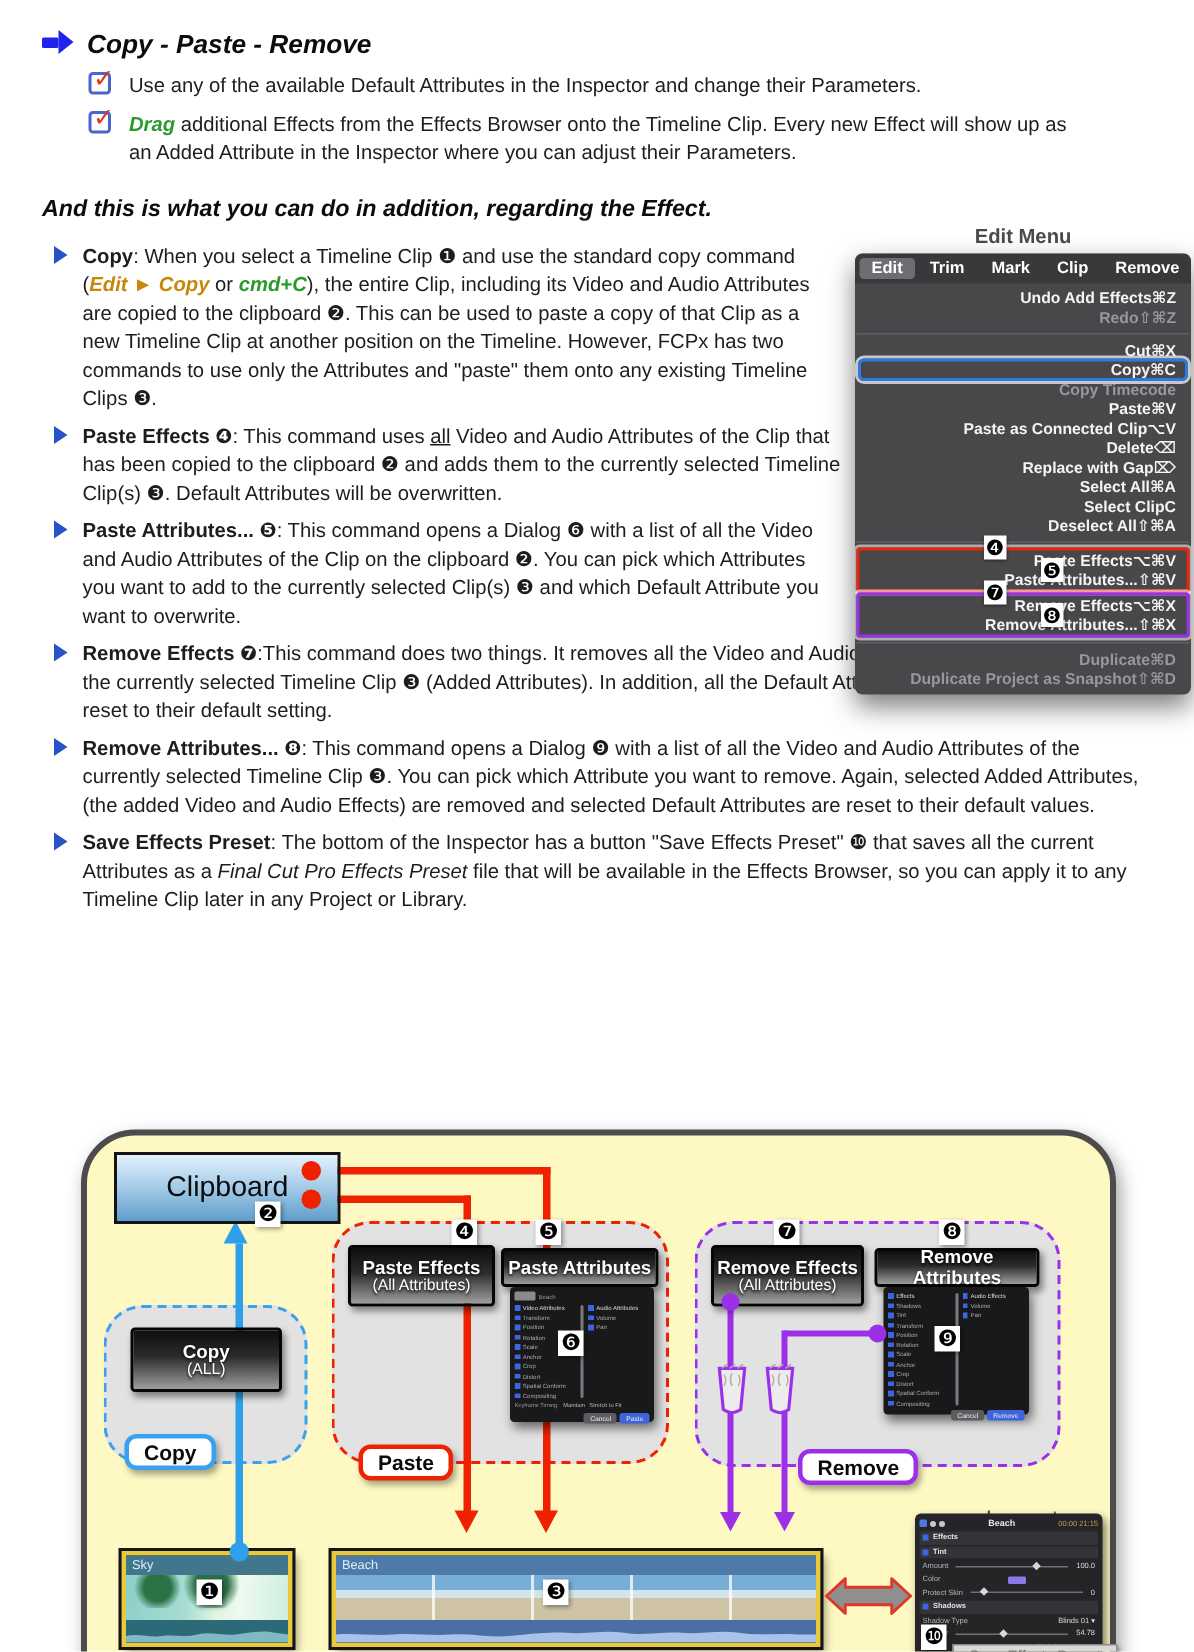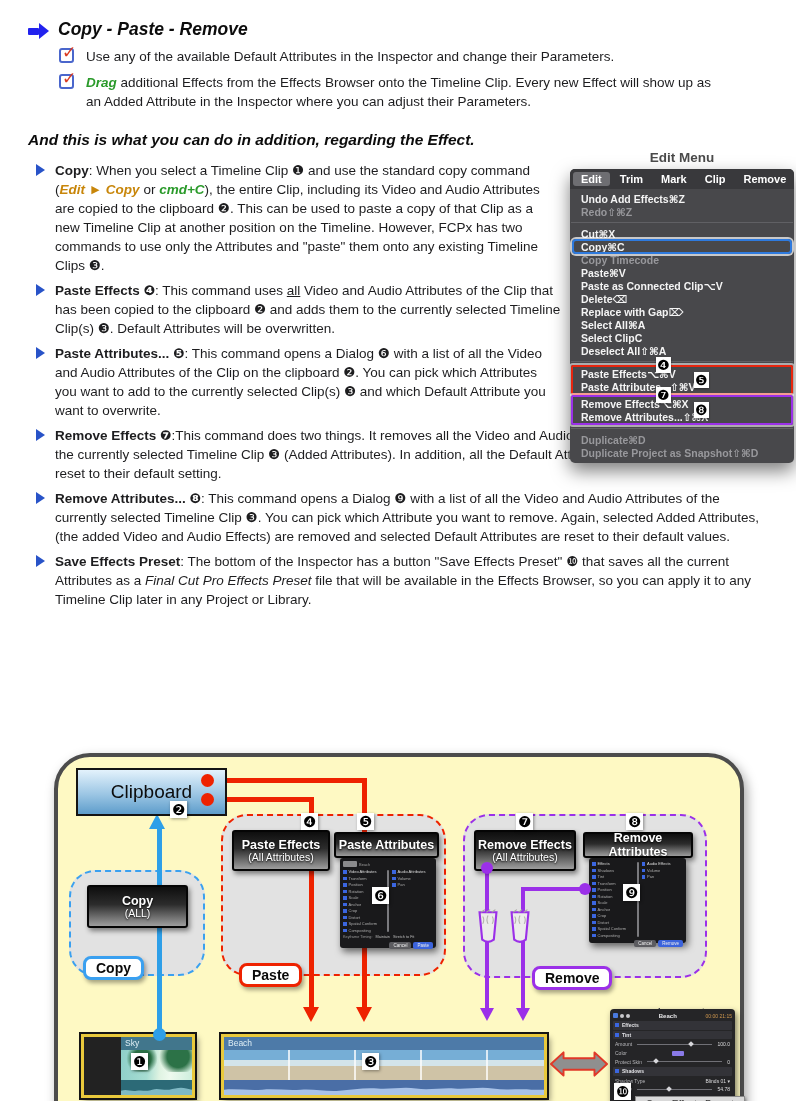--- a/index.html
+++ b/index.html
@@ -13,21 +13,21 @@
   }
   .seg { }
   .b { font-weight: bold; }
   .i { font-style: italic; }
   .u { text-decoration: underline; }
   .gold { color:#c8860a; font-weight:bold; font-style:italic; }
   .green { color:#2a9a2a; font-weight:bold; font-style:italic;text-align:center; }
 
   
   #content { position:absolute; left:28px; top:20px; width:746px; font-size:13.5px; line-height:19px; }
-  #title-row { display:flex; align-items:flex-end; gap:9px; }
+  #title-row { display:flex; align-items:flex-start; gap:9px; }
   #page-title { font-size:17.5px; font-weight:bold; font-style:italic; color:#0c0c0c; }
   .harrow { display:inline-flex; align-items:center; }
   .harrow .bar { width:11px; height:7px; background:#2222ee; border-radius:1px; }
   .harrow .tip { width:0; height:0; border-left:10px solid #2222ee; border-top:8px solid transparent; border-bottom:8px solid transparent; }
   #intro { margin-top:12px; }
   #checklist { margin-top:8px; margin-left:31px; }
   .check-item { display:flex; gap:12px; margin:7px 0; width:672px; }
   .cbox { flex:none; width:15px; height:15px; margin-top:1px; border:2px solid #4a66cc; border-radius:3px; background:#fff; position:relative; }
   .tick { position:absolute; left:1px; top:-7px; font-size:17px; font-weight:bold; color:#d93a20; }
   .ctext { width:642px; }
@@ -39,21 +39,21 @@
   .bullet.wide .btext { width:714px; }
 
   
   #edit-menu-block { position:absolute; left:570px; top:150px; width:224px; }
   #edit-menu-title { text-align:center; font-size:13.5px; font-weight:bold; color:#4a4a4a; margin-bottom:4px; }
   #menu-panel { background:#48484b; border-radius:5px; box-shadow:0 8px 18px rgba(0,0,0,.5), 0 0 0 1px rgba(255,255,255,.3); padding-bottom:4px; overflow:hidden; }
   #menu-bar { display:flex; gap:2px; background:#39393c; padding:3px 3px; font-size:11px; font-weight:bold; color:#fff; white-space:nowrap; }
   .mb { padding:1px 8px; border-radius:3px; }
   .mb.sel { background:#6e6e72; }
   #menu-list { padding-top:3px; }
-  .mrow { height:13px; display:flex; justify-content:flex-start; align-items:center; padding:0 10px 0 11px; font-size:10.5px; font-weight:bold; color:#f4f4f4; }
+  .mrow { height:13px; display:flex; justify-content:flex-end; align-items:center; padding:0 10px 0 11px; font-size:10.5px; font-weight:bold; color:#f4f4f4; }
   .mrow.dim { color:#98989c; }
   .mrow.hl { position:relative; }
   .bluebox { position:absolute; inset:-1px 2px; border:2px solid #2e7ade; border-radius:4px; box-shadow:0 0 0 2px rgba(255,255,255,.7); pointer-events:none; }
   .msep { height:1px; background:#606064; margin:4px 1px; }
   .mgroup { position:relative; margin:2px 0; padding:1px 0; }
   .mgroup::after { content:""; position:absolute; inset:-1px 1px; border:2px solid; border-radius:2px; pointer-events:none; box-shadow:0 0 0 2px rgba(255,255,255,.55); }
   .mgroup.g-red::after { border-color:#e8250e; }
   .mgroup.g-purple::after { border-color:#9b30e8; }
   .mbadge { position:absolute; z-index:5; background:#fff; font-size:14px; line-height:14px; padding:1px; color:#000; box-shadow:0 1px 2px rgba(0,0,0,.4); }
 
@@ -119,21 +119,21 @@
   .tag { z-index:5; background:#fff; border:3px solid; border-radius:8px; font-weight:bold; font-size:14px; line-height:16px; padding:1px 10px; color:#0a0a0a; box-shadow:2px 3px 4px rgba(0,0,0,.35); }
   #copy-tag { left:25px; top:199px; border-color:#3aa0f0; }
   #paste-tag { left:181px; top:206px; border-color:#ee2200; }
   #remove-tag { left:474px; top:209px; border-color:#9b30e8; }
   .dbadge { z-index:6; background:#fff; padding:1px 2px; font-size:15px; line-height:15px; color:#000; box-shadow:1px 1px 3px rgba(0,0,0,.4); }
   #badge-1 { left:73px; top:296px; } #badge-2 { left:112px; top:44px; } #badge-3 { left:304px; top:296px; }
   #badge-4 { left:243px; top:56px; } #badge-5 { left:299px; top:56px; } #badge-6 { left:314px; top:130px; }
   #badge-7 { left:458px; top:56px; } #badge-8 { left:568px; top:56px; } #badge-9 { left:565px; top:127px; }
   #badge-10 { left:556px; top:326px; }
   .clip { border:3px solid #e9c93c; outline:2px solid #141414; background:#222; z-index:3; box-shadow:3px 4px 6px rgba(0,0,0,.4); }
-  #sky-clip { left:23px; top:277px; width:114px; height:64px;padding-left:37px; }
+  #sky-clip { left:23px; top:277px; width:114px; height:64px; }
   #beach-clip { left:163px; top:277px; width:326px; height:64px; }
   .chead { height:13px; color:#dfeef5; font-size:8.5px; line-height:13px; padding-left:4px; }
   #sky-clip .chead { background:#41768c; }
   #beach-clip .chead { background:#4d7aa8; }
   .cbody { position:relative; height:30px; overflow:hidden; }
   #sky-clip .cbody { background:linear-gradient(95deg,#8ecfc9,#a7ddd2 38%,#dff3e2 55%,#eefaef 70%,#cdeedd); }
   .palm { position:absolute; background:radial-gradient(circle,#2c7247 0%,#2c7247 42%,transparent 72%); }
   #palm1 { left:4px; top:-5px; width:34px; height:27px; }
   #palm2 { left:36px; top:-9px; width:42px; height:31px; }
   #beach-clip .cbody { background:

